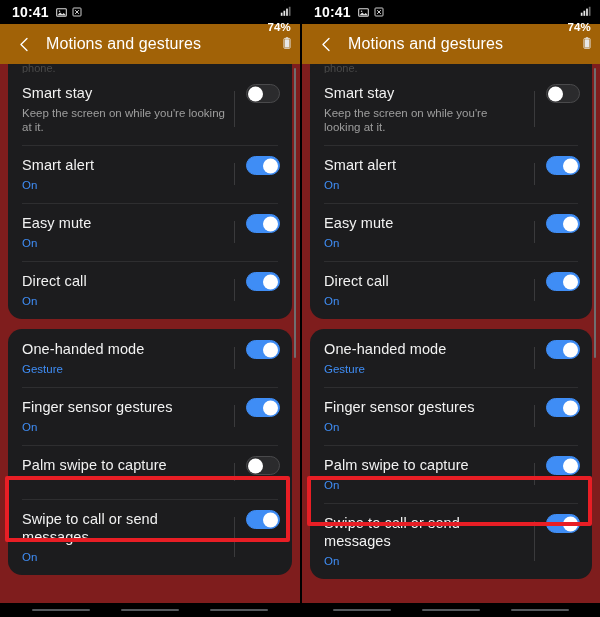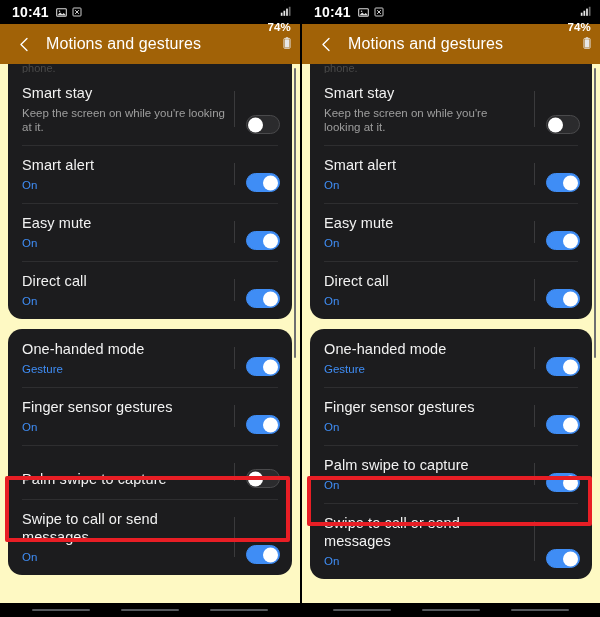--- a/index.html
+++ b/index.html
@@ -63,21 +63,21 @@
     font-size: 16px;
     font-weight: 400;
     margin-left: 11px;
     letter-spacing: .1px;
   }
 
   
   .scroll {
     position: relative;
     height: 553px;
-    background: #fef9c3;
+    background: #7f1d1d;
     padding: 0 8px;
   }
   .card {
     background: #1c1c1e;
     border-radius: 14px;
     position: relative;
     overflow: hidden;
   }
   .card.top-clipped { border-radius: 0 0 14px 14px; }
   .card + .card { margin-top: 10px; }
@@ -89,21 +89,21 @@
     height: 9px;
     line-height: 9px;
     overflow: hidden;
     background: #1c1c1e;
     border-radius: 14px 14px 0 0;
   }
 
   .row {
     position: relative;
     display: flex;
-    align-items: flex-end;
+    align-items: flex-start;
     padding: 11px 12px 11px 14px;
     min-height: 54px;
   }
   .row + .row::before {
     content: "";
     position: absolute;
     left: 14px; right: 14px; top: 0;
     height: 1px;
     background: #2e2e30;
   }

